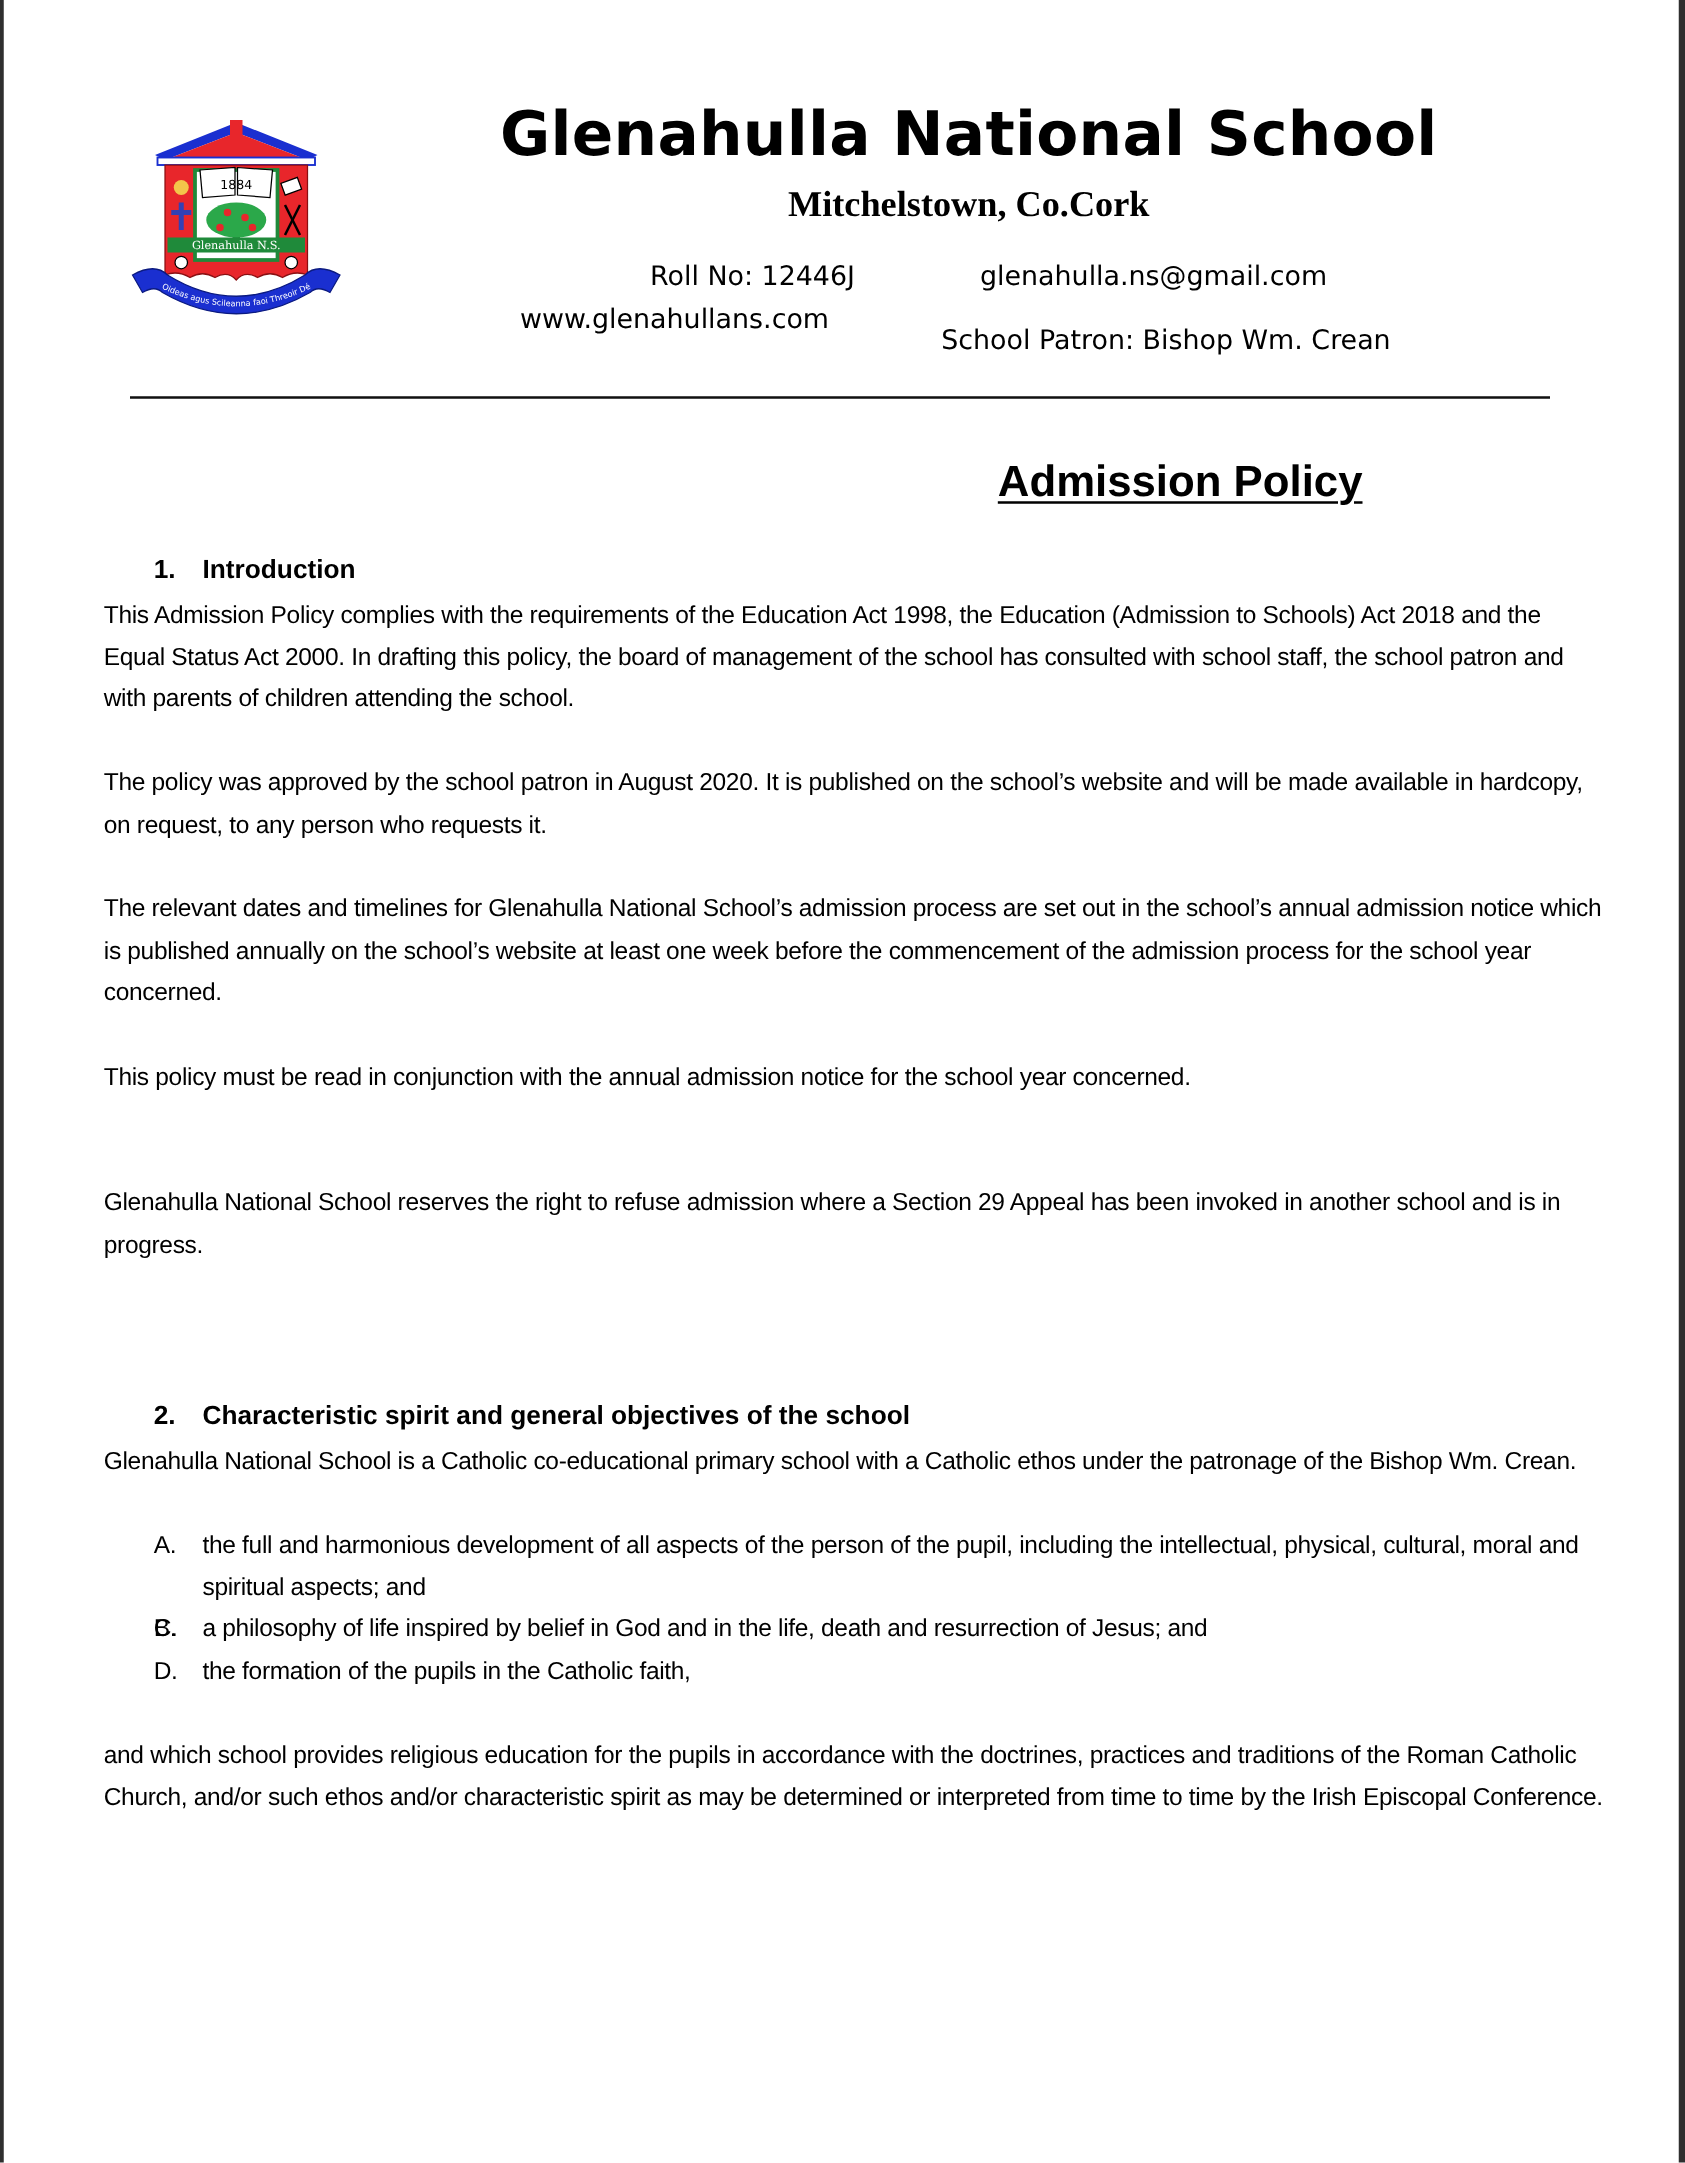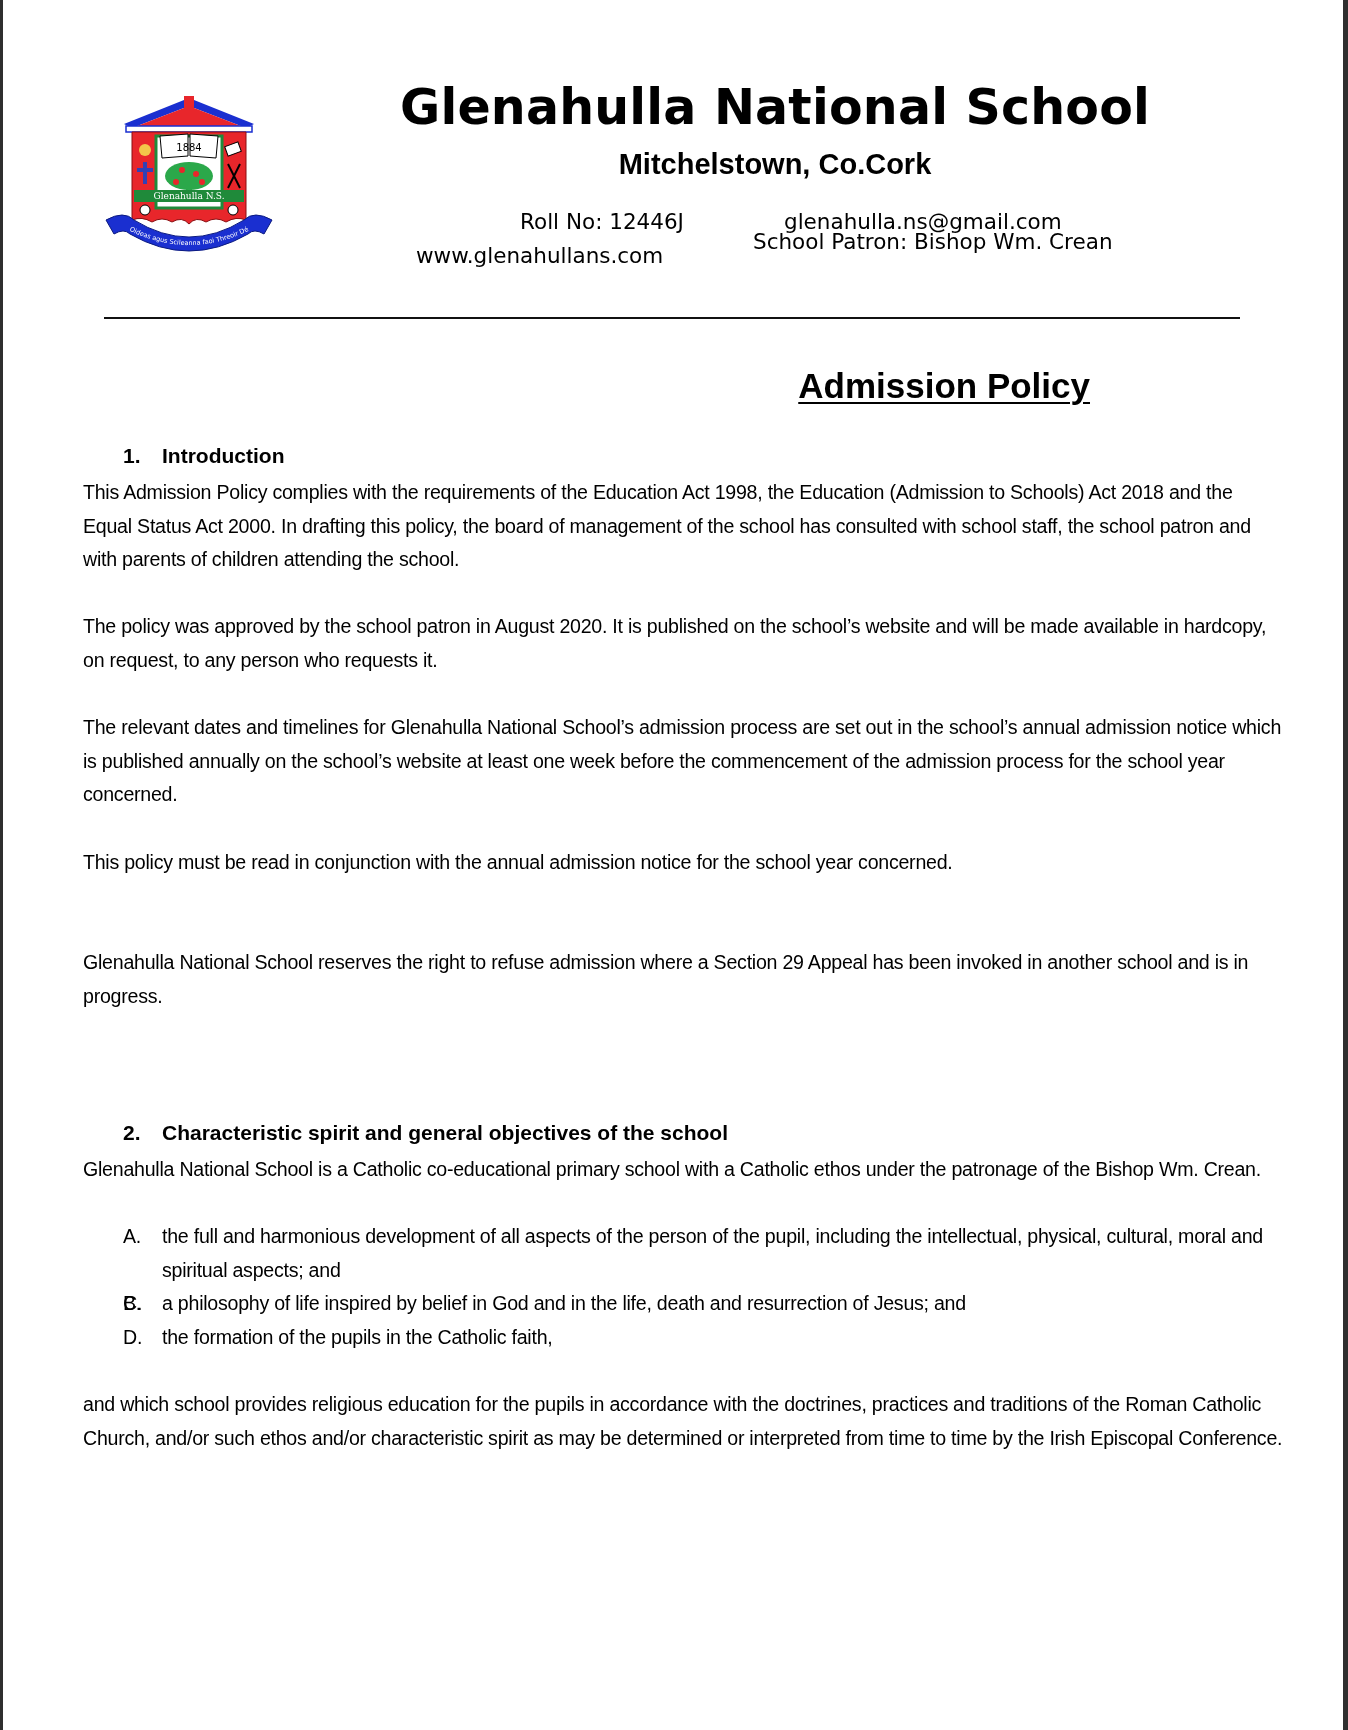--- a/index.html
+++ b/index.html
@@ -12,27 +12,27 @@
 
   .logo { position: absolute; left: 104px; top: 92px; width: 170px; height: 170px; }
 
   .school-name {
     position: absolute; left: 300px; width: 950px; top: 78px; text-align: center;
     font-family: "DejaVu Sans", sans-serif; font-weight: bold; font-size: 49px; letter-spacing: 0.2px;
     line-height: 60px;
   }
   .school-town {
     position: absolute; left: 300px; width: 950px; top: 146px; text-align: center;
-    font-family: Liberation Sans, sans-serif; font-weight: bold; font-size: 29px; line-height: 36px;
+    font-family: Liberation Serif, serif; font-weight: bold; font-size: 29px; line-height: 36px;
   }
   .info { position: absolute; font-family: "DejaVu Sans", sans-serif; font-size: 21.5px; line-height: 28px; white-space: nowrap; }
   .info-roll { left: 520px; top: 208px; }
   .info-email { left: 784px; top: 208px; }
   .info-web { left: 416px; top: 242px; }
-  .info-patron { left: 753px; top: 228px; }
+  .info-patron { left: 753px; top: 259px; }
 
   .rule { position: absolute; left: 104px; top: 317px; width: 1136px; height: 2px; background: #111; }
 
   .doc-title {
     position: absolute; left: 300px; width: 790px; top: 366px; text-align: right;
     font-family: "Liberation Sans", sans-serif; font-weight: bold; font-size: 35px;
     text-decoration: underline; text-decoration-thickness: 2px; text-underline-offset: 4px;
   }
 
   .body-text {

